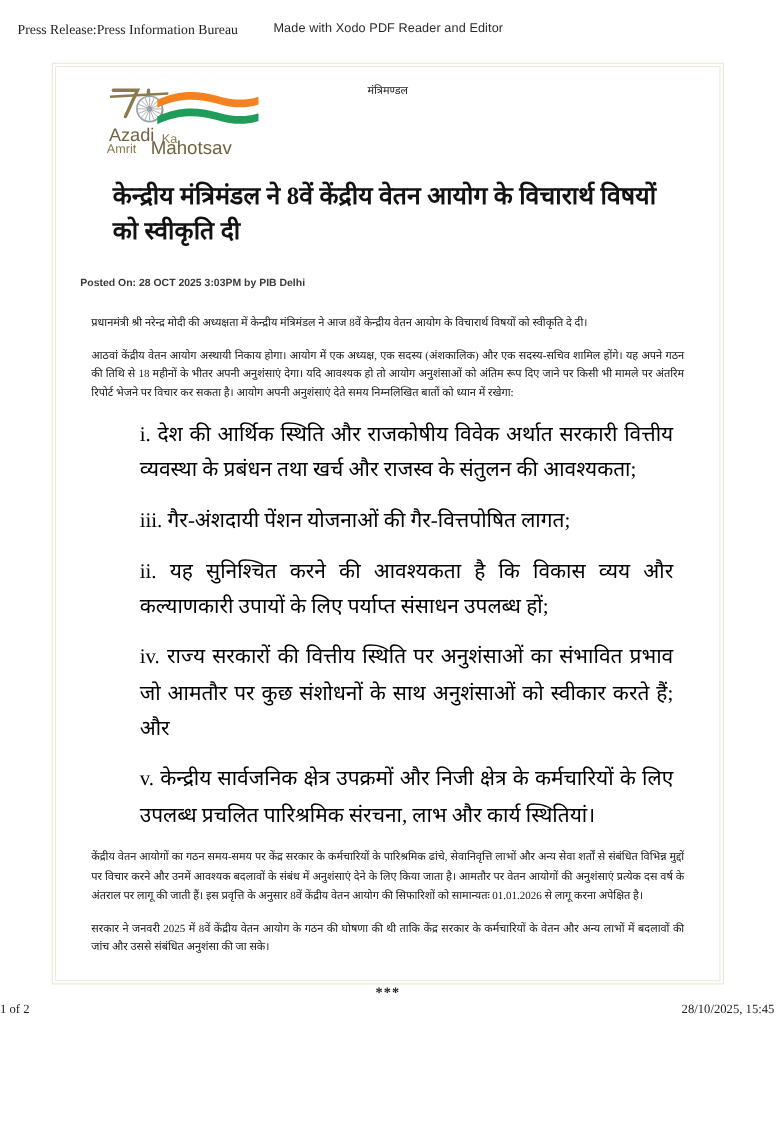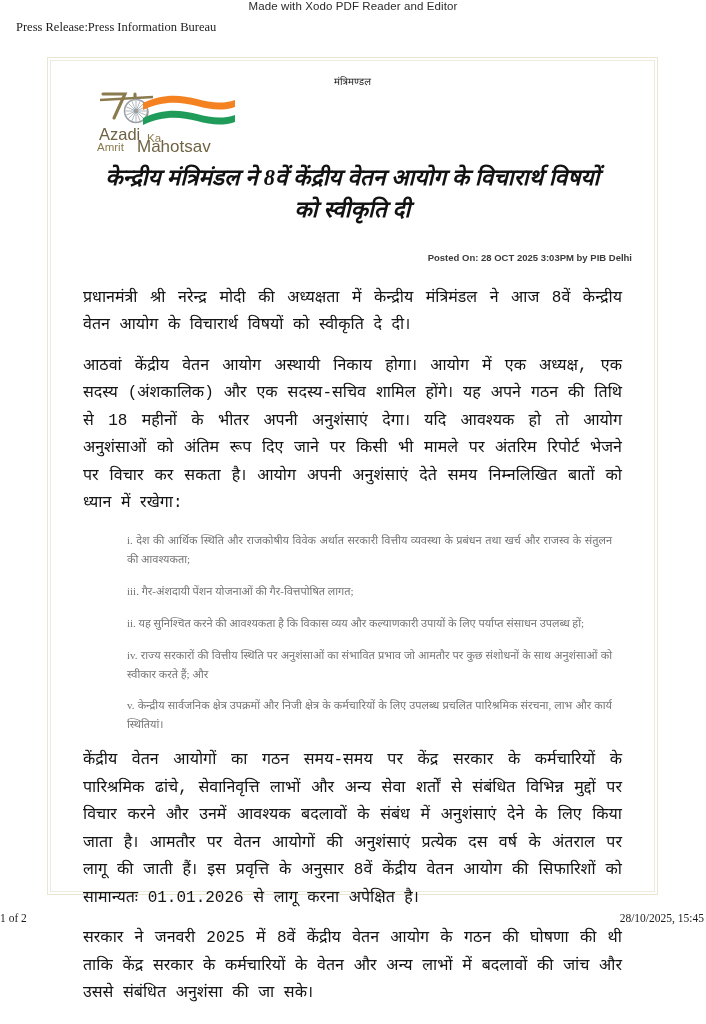--- a/index.html
+++ b/index.html
@@ -17,21 +17,21 @@
   }
 
   
   .print-header {
     position: absolute;
     top: 0; left: 0; right: 0;
     height: 48px;
   }
   .print-watermark {
     position: absolute;
-    top: 0;
+    top: 20px;
     left: 0; right: 0;
     text-align: center;
     font-family: "Liberation Sans", "DejaVu Sans", sans-serif;
     font-size: 11.5px;
     color: #2b2b2b;
     letter-spacing: 0.1px;
   }
   .print-header-row {
     position: absolute;
     top: 20px;
@@ -76,75 +76,73 @@
     top: 13px;
     left: 0; right: 0;
     text-align: center;
     font-size: 10px;
     font-weight: 400;
     color: #222;
     font-family: "Liberation Serif", "DejaVu Serif", serif;
   }
   .amrit-logo {
     position: absolute;
-    top: 24px;
+    top: 12px;
     left: 22px;
     width: 150px;
     height: 68px;
   }
 
   
   .doc-title {
     margin: 6px auto 0;
     width: 500px;
-    text-align: center;
+    text-align: left;
     font-size: 22.5px;
     font-weight: 700;
     line-height: 1.42;
     color: #121212;
     letter-spacing: 0.1px;
-    font-style: italic;
   }
   .posted-on {
     margin-top: 26px;
-    text-align: right;
+    text-align: left;
     font-family: "Liberation Sans", "DejaVu Sans", sans-serif;
     font-size: 9.5px;
     font-weight: 700;
     color: #3a3a3a;
   }
 
   
   .body-wrap {
     margin-top: 22px;
     padding: 0 10px;
   }
   p.para {
     margin: 0 0 13px 0;
-    font-size: 16px;
+    font-size: 10px;
     line-height: 1.72;
     text-align: justify;
     text-justify: inter-word;
     color: #141414;
-    font-family: Liberation Mono, monospace;
   }
   p.para:last-child { margin-bottom: 0; }
 
   .roman-list {
     margin: 0;
     padding: 0 0 0 44px;
     list-style: none;
   }
   .roman-list li {
     margin: 0 10px 13px 0;
-    font-size: 11px;
+    font-size: 19px;
     line-height: 1.72;
     text-align: justify;
     text-justify: inter-word;
-    color: #737373;
+    color: #000000;
   }
 
   .section-head {
     margin: 4px 0 13px 0;
     font-size: 13.6px;
     font-weight: 700;
     color: #101010;
     line-height: 1.6;
   }
   .section-head .colon { font-weight: 400; }

